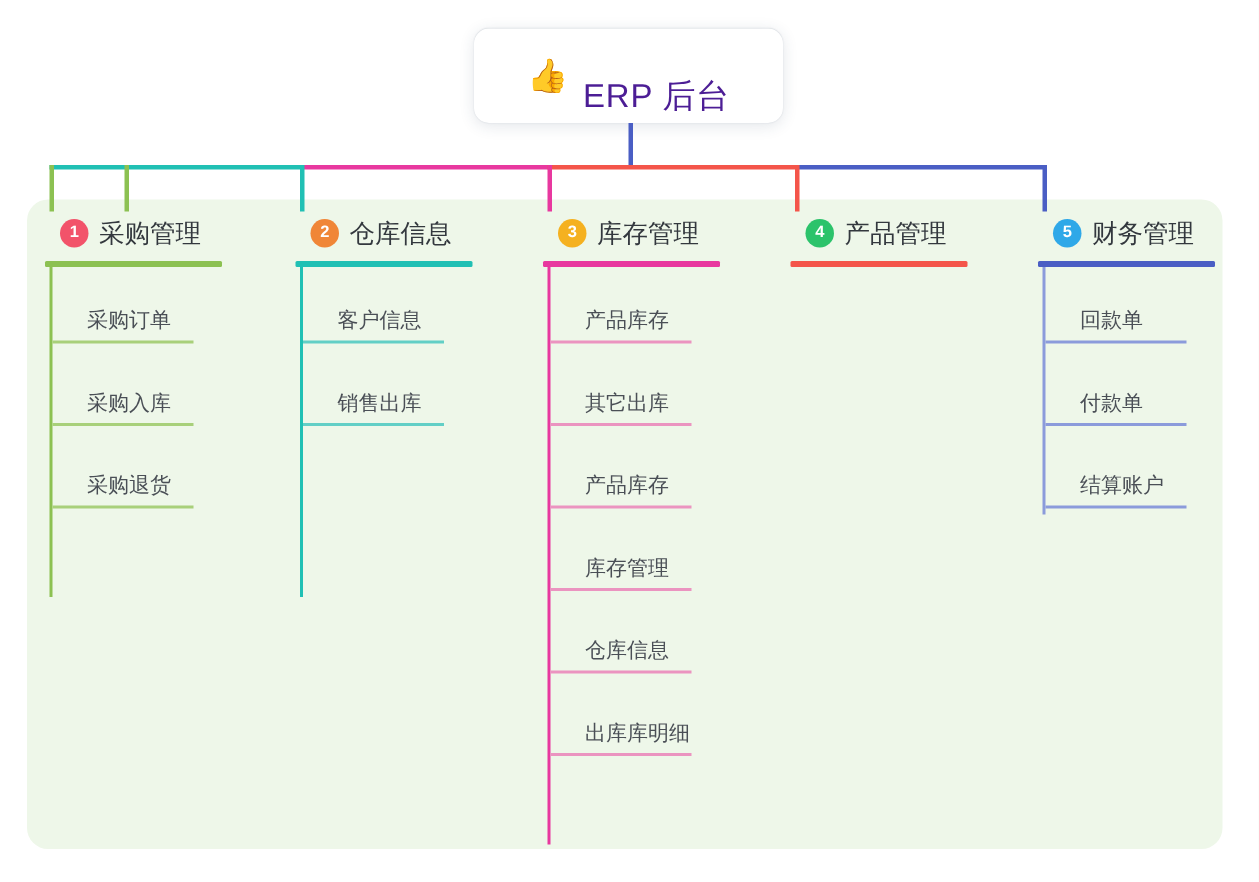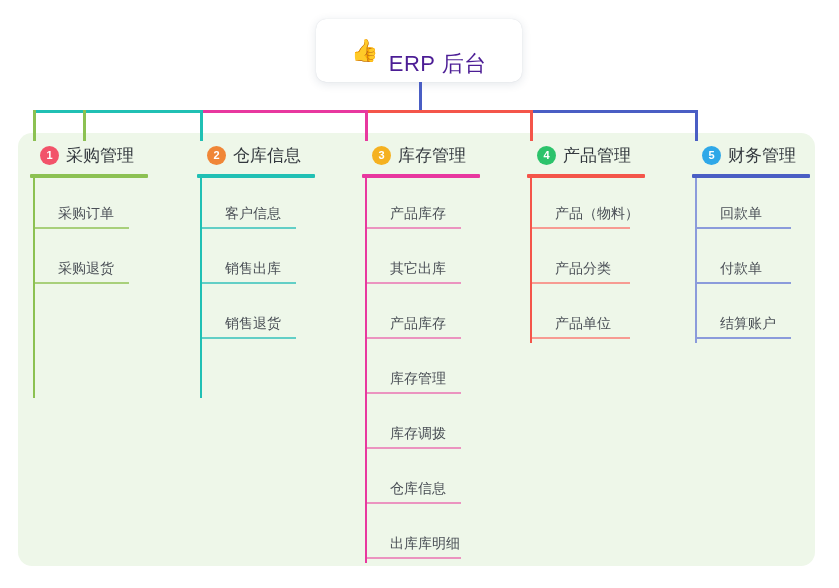--- a/index.html
+++ b/index.html
@@ -173,20 +173,24 @@
           <span class="col-title">采购管理</span>
         </div>
         <div class="col-rule" style="background: rgb(140, 193, 82); width: 118px;"></div>
         <div class="leaves">
           <div class="spine" style="background: rgb(140, 193, 82); height: 220px;"></div>
           <div class="leaf">
             <span class="leaf-text">采购订单</span>
             <div class="leaf-rule" style="background: rgb(168, 208, 122); width: 94px;"></div>
           </div>
           <div class="leaf">
+            <span class="leaf-text">采购入库</span>
+            <div class="leaf-rule" style="background: rgb(168, 208, 122); width: 94px;"></div>
+          </div>
+          <div class="leaf">
             <span class="leaf-text">采购退货</span>
             <div class="leaf-rule" style="background: rgb(168, 208, 122); width: 94px;"></div>
           </div>
         </div>
       </div>
       <div class="column" style="left: 197px; width: 165px;">
         <div class="col-header">
           <span class="badge" style="background: rgb(240, 134, 55);">2</span>
           <span class="col-title">仓库信息</span>
         </div>
@@ -194,24 +198,20 @@
         <div class="leaves">
           <div class="spine" style="background: rgb(32, 192, 180); height: 220px;"></div>
           <div class="leaf">
             <span class="leaf-text">客户信息</span>
             <div class="leaf-rule" style="background: rgb(98, 207, 198); width: 94px;"></div>
           </div>
           <div class="leaf">
             <span class="leaf-text">销售出库</span>
             <div class="leaf-rule" style="background: rgb(98, 207, 198); width: 94px;"></div>
           </div>
-          <div class="leaf">
-            <span class="leaf-text">销售退货</span>
-            <div class="leaf-rule" style="background: rgb(98, 207, 198); width: 94px;"></div>
-          </div>
         </div>
       </div>
       <div class="column" style="left: 362px; width: 165px;">
         <div class="col-header">
           <span class="badge" style="background: rgb(245, 177, 32);">3</span>
           <span class="col-title">库存管理</span>
         </div>
         <div class="col-rule" style="background: rgb(232, 56, 159); width: 118px;"></div>
         <div class="leaves">
           <div class="spine" style="background: rgb(232, 56, 159); height: 385px;"></div>
@@ -225,54 +225,35 @@
           </div>
           <div class="leaf">
             <span class="leaf-text">产品库存</span>
             <div class="leaf-rule" style="background: rgb(235, 148, 192); width: 94px;"></div>
           </div>
           <div class="leaf">
             <span class="leaf-text">库存管理</span>
             <div class="leaf-rule" style="background: rgb(235, 148, 192); width: 94px;"></div>
           </div>
           <div class="leaf">
-            <span class="leaf-text">库存调拨</span>
-            <div class="leaf-rule" style="background: rgb(235, 148, 192); width: 94px;"></div>
-          </div>
-          <div class="leaf">
             <span class="leaf-text">仓库信息</span>
             <div class="leaf-rule" style="background: rgb(235, 148, 192); width: 94px;"></div>
           </div>
           <div class="leaf">
             <span class="leaf-text">出库库明细</span>
             <div class="leaf-rule" style="background: rgb(235, 148, 192); width: 94px;"></div>
           </div>
         </div>
       </div>
       <div class="column" style="left: 527px; width: 165px;">
         <div class="col-header">
           <span class="badge" style="background: rgb(44, 195, 107);">4</span>
           <span class="col-title">产品管理</span>
         </div>
         <div class="col-rule" style="background: rgb(244, 85, 74); width: 118px;"></div>
-        <div class="leaves">
-          <div class="spine" style="background: rgb(244, 85, 74); height: 165px;"></div>
-          <div class="leaf">
-            <span class="leaf-text">产品（物料）</span>
-            <div class="leaf-rule" style="background: rgb(247, 155, 146); width: 98px;"></div>
-          </div>
-          <div class="leaf">
-            <span class="leaf-text">产品分类</span>
-            <div class="leaf-rule" style="background: rgb(247, 155, 146); width: 98px;"></div>
-          </div>
-          <div class="leaf">
-            <span class="leaf-text">产品单位</span>
-            <div class="leaf-rule" style="background: rgb(247, 155, 146); width: 98px;"></div>
-          </div>
-        </div>
       </div>
       <div class="column" style="left: 692px; width: 160px;">
         <div class="col-header">
           <span class="badge" style="background: rgb(47, 168, 232);">5</span>
           <span class="col-title">财务管理</span>
         </div>
         <div class="col-rule" style="background: rgb(74, 94, 196); width: 118px;"></div>
         <div class="leaves">
           <div class="spine" style="background: rgb(139, 155, 219); height: 165px;"></div>
           <div class="leaf">

